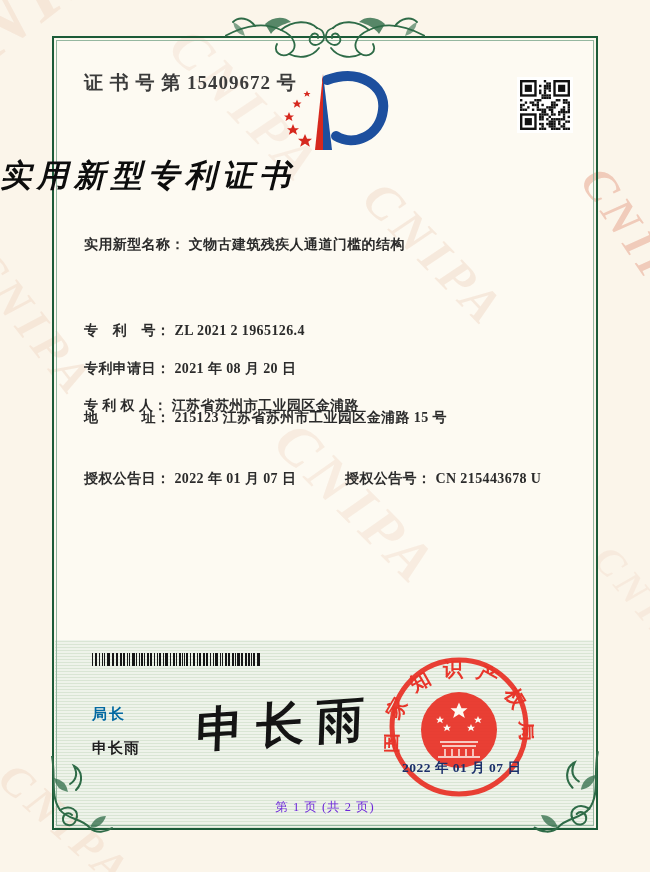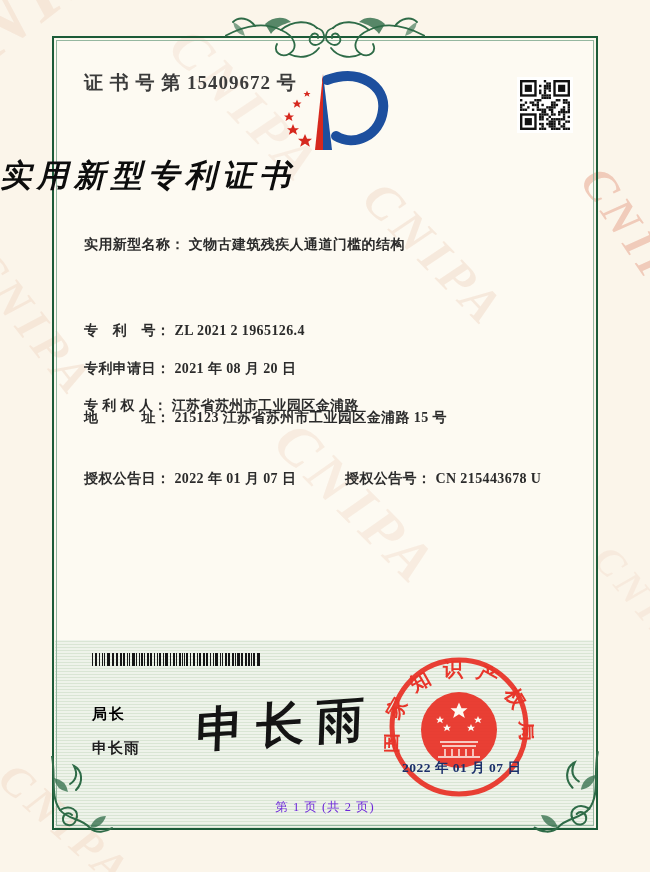--- a/index.html
+++ b/index.html
@@ -79,21 +79,21 @@
   .paras{
     position:absolute;left:84px;top:494px;width:484px;
     font-size:13px;font-style:italic;line-height:22.5px;color:#161616;
   }
   .paras p{margin:0;text-indent:2em;text-align:justify;}
   
   .barcode{position:absolute;left:92px;top:653px;}
   .officer-title{
     position:absolute;left:92px;top:705px;
     font-family:"Liberation Sans","DejaVu Sans",sans-serif;
-    font-size:15px;font-weight:700;color:#000000;letter-spacing:2px;
+    font-size:15px;font-weight:700;color:#0369a1;letter-spacing:2px;
   }
   .officer-name{
     position:absolute;left:92px;top:739px;
     font-family:"Liberation Sans","DejaVu Sans",sans-serif;
     font-size:15px;font-weight:700;color:#1f1f1f;letter-spacing:1px;
   }
   .signature{
     position:absolute;left:196px;top:692px;width:200px;
     font-size:48px;font-weight:600;color:#141414;
     letter-spacing:12px;white-space:nowrap;

